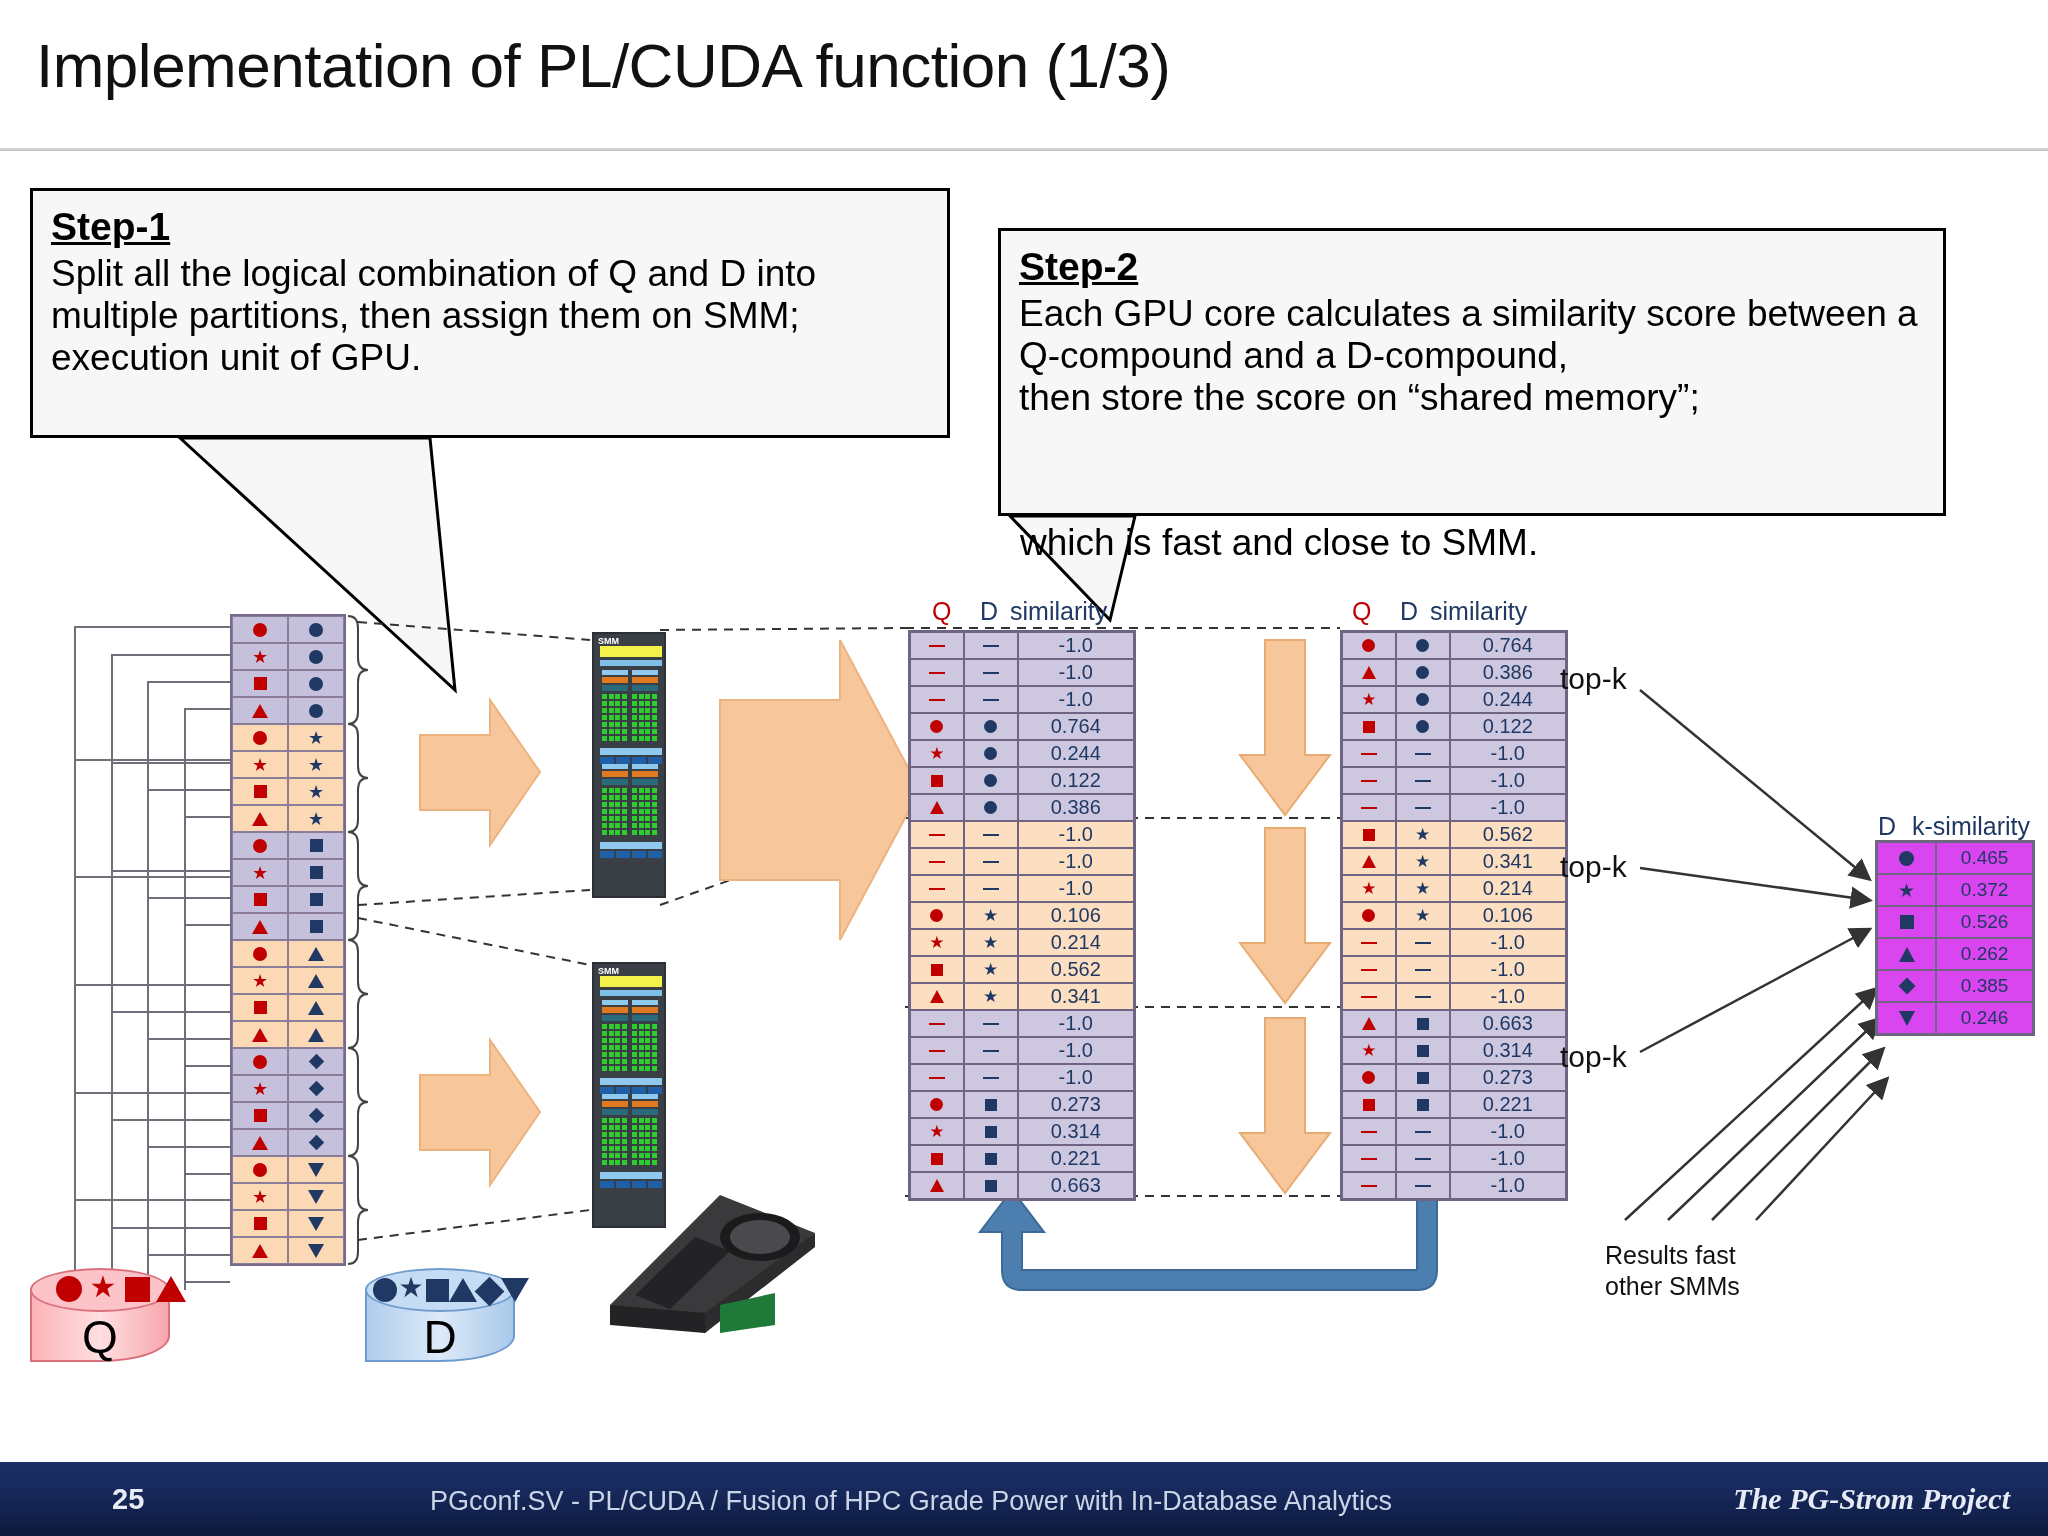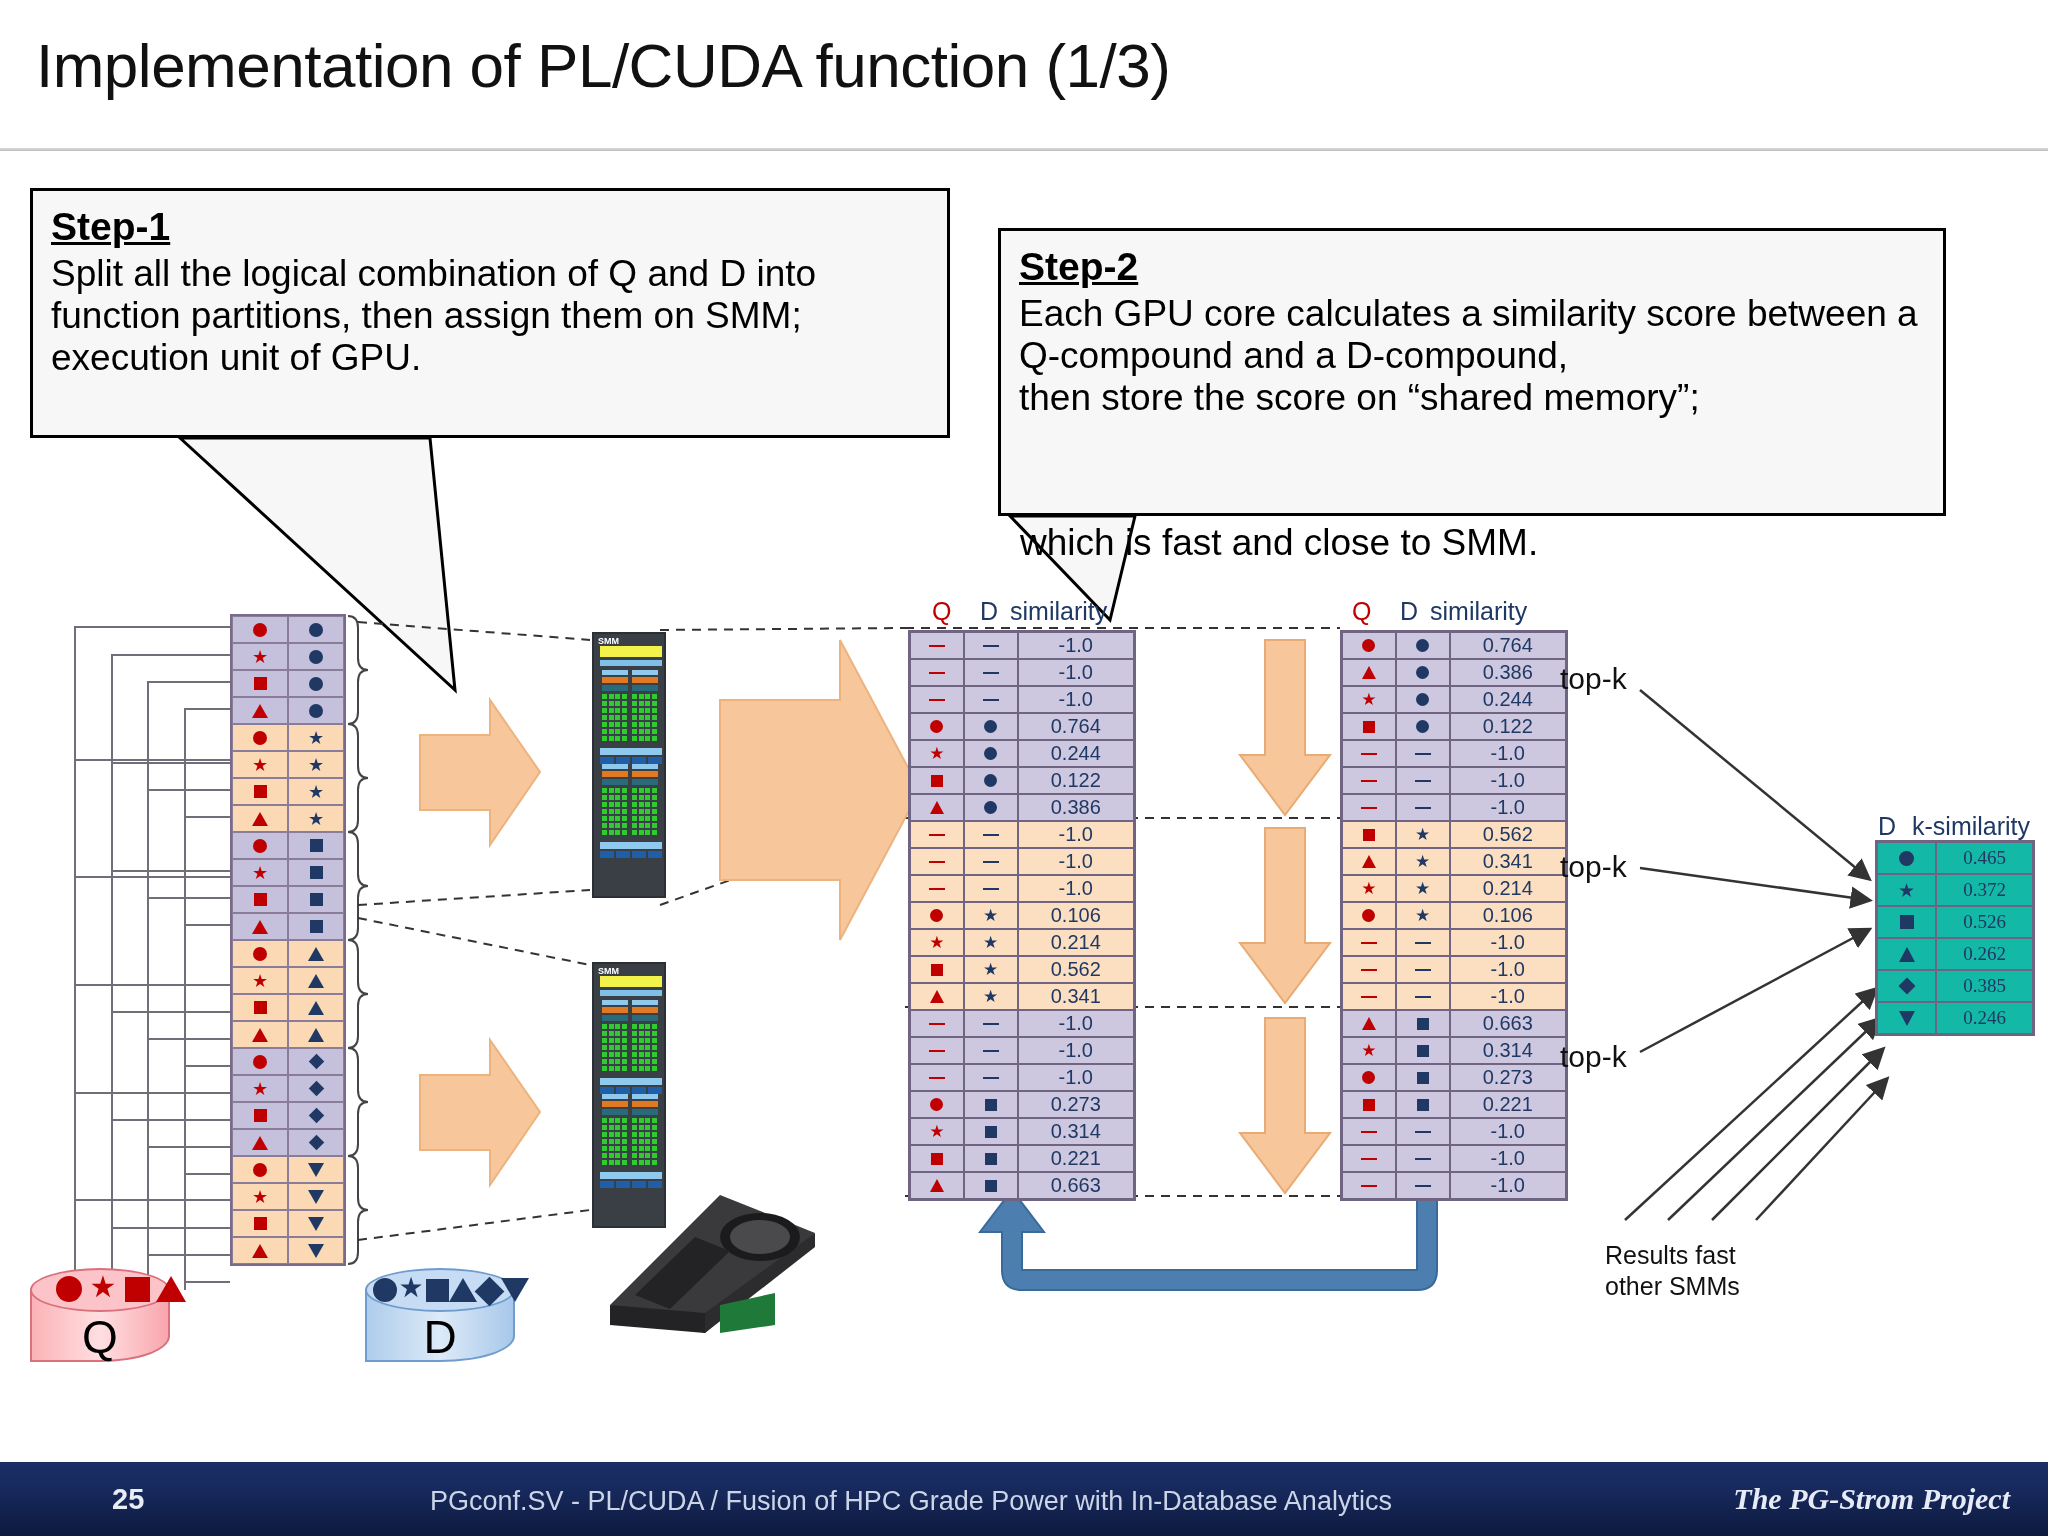--- a/index.html
+++ b/index.html
@@ -72,21 +72,21 @@
     display:flex;align-items:center;justify-content:center;
     border:1px solid #6f6582;box-sizing:border-box;
     font-size:20px;color:#1f3864;
   }
   .simhdr{position:absolute;font-size:25px;}
   .hq{color:#c00000;}
   .hd{color:#1f3864;}
 
   
   #restbl{position:absolute;left:1875px;top:840px;width:160px;border:2px solid #6f6582;box-sizing:border-box;}
-  #restbl .rrow{height:32px;display:flex;box-sizing:border-box;background:#14b8a6;font-family:Liberation Serif, serif;}
+  #restbl .rrow{height:32px;display:flex;box-sizing:border-box;background:#d946ef;}
   #restbl .rc1{width:38%;}
   #restbl .rc2{width:62%;}
   #restbl .cell{display:flex;align-items:center;justify-content:center;border:1px solid #6f6582;box-sizing:border-box;font-size:19px;color:#1f3864;}
 
   
   .topk{position:absolute;font-size:30px;color:#111;}
 
   
   .plain{position:absolute;font-size:25px;color:#111;line-height:1.25;}
 
@@ -214,21 +214,21 @@
       <path d="M 1265,640 L 1305,640 L 1305,755 L 1330,755 L 1285,815 L 1240,755 L 1265,755 Z"></path>
       <path d="M 1265,828 L 1305,828 L 1305,943 L 1330,943 L 1285,1003 L 1240,943 L 1265,943 Z"></path>
       <path d="M 1265,1018 L 1305,1018 L 1305,1133 L 1330,1133 L 1285,1193 L 1240,1133 L 1265,1133 Z"></path>
     </g>
 
     <path d="M 1437,1190 L 1437,1270 Q 1437,1290 1417,1290 L 1022,1290 Q 1002,1290 1002,1270 L 1002,1232 L 980,1232 L 1012,1190 L 1044,1232 L 1022,1232 L 1022,1270 L 1417,1270 L 1417,1190 Z" fill="#4c7fb0" stroke="#3b6a98" stroke-width="2"></path>
   </svg>
 
   <div class="callout" id="step1">
     <div class="head">Step-1</div>
-    <div class="body">Split all the logical combination of Q and D into function partitions, then assign them on SMM; execution unit of GPU.</div>
+    <div class="body">Split all the logical combination of Q and D into multiple partitions, then assign them on SMM; execution unit of GPU.</div>
   </div>
 
   <div class="callout" id="step2">
     <div class="head">Step-2</div>
     <div class="body">Each GPU core calculates a similarity score between a Q-compound and a D-compound,
 then store the score on “shared memory”;</div>
   </div>
   <div id="step2-overflow">which is fast and close to SMM.</div>
 
   <div id="combo">

